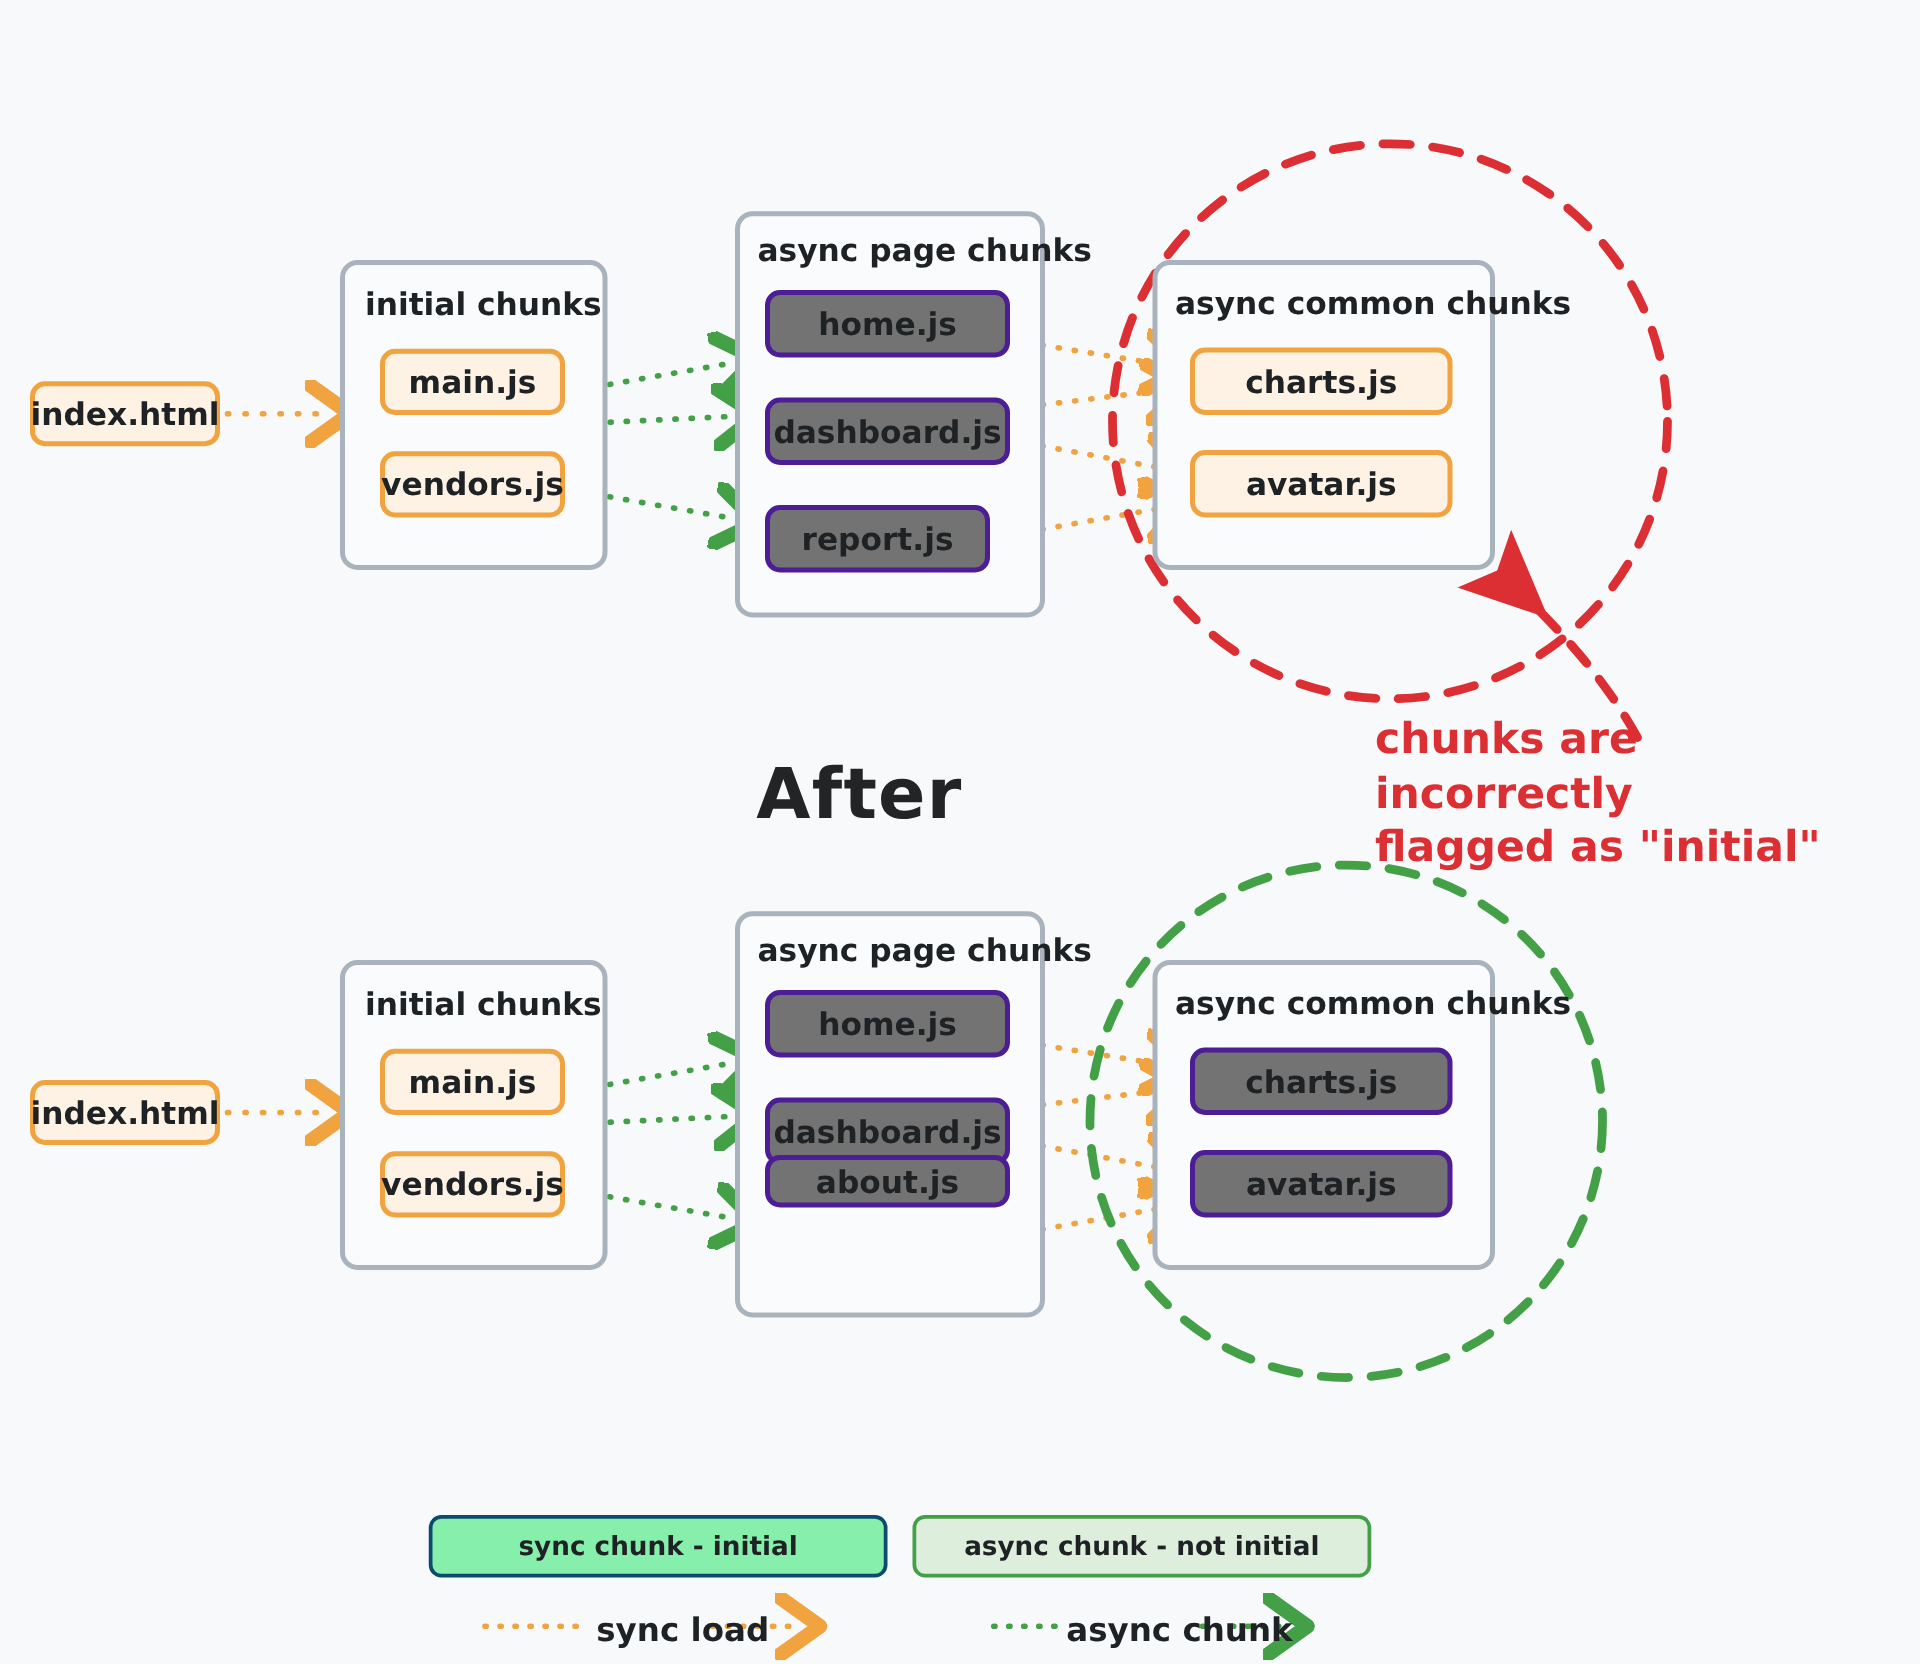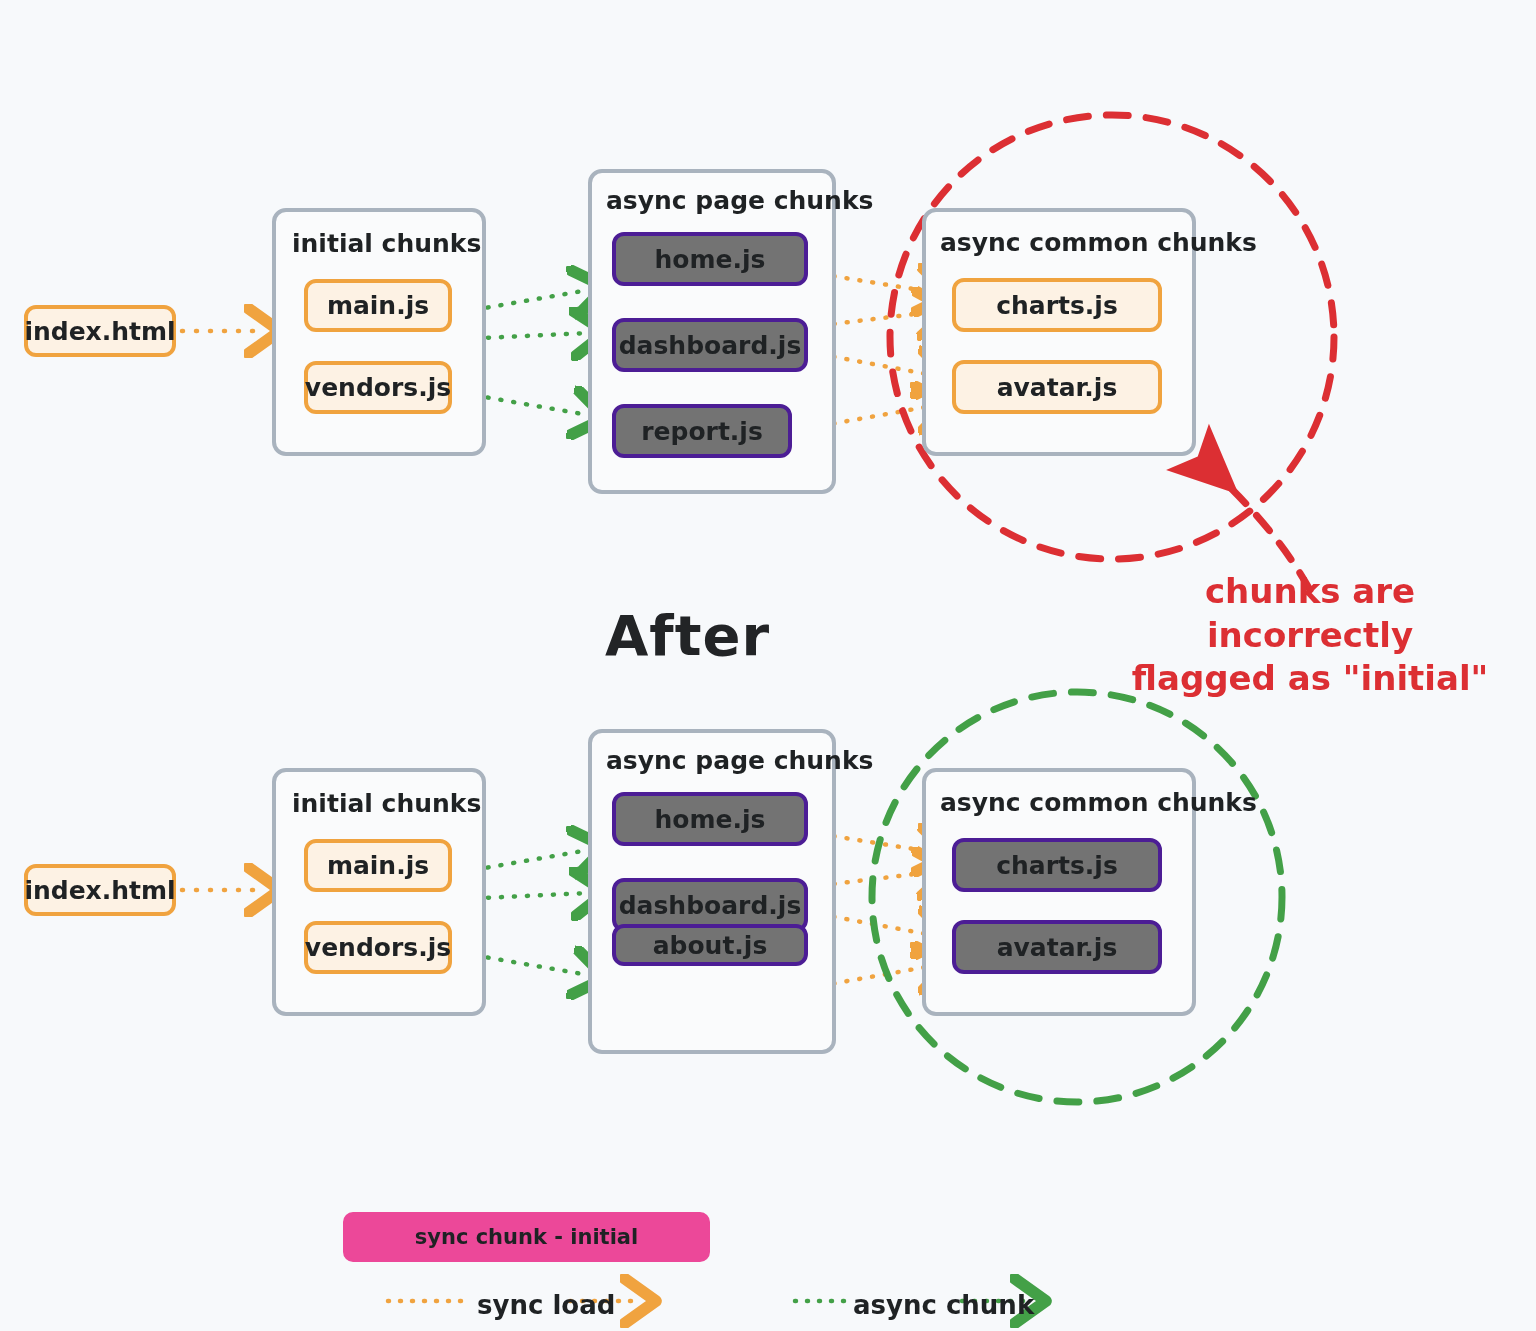--- a/index.html
+++ b/index.html
@@ -61,38 +61,37 @@
     border:4px solid #4c1d95;
     background:#737373;
   }
 
   .annot{
     position:absolute;
     color:#DC2F33;
     font-size:34px;
     font-weight:700;
     line-height:1.28;
-    text-align:center;
     white-space:pre-line;
   }
 
   
   .legend-box{
     position:absolute;
     box-sizing:border-box;
     border-radius:10px;
     display:flex;
     align-items:center;
     justify-content:center;
     font-size:21px;
     font-weight:700;
     color:#1F2224;
     white-space:nowrap;
   }
-  .legend-box.sync{border:3px solid #ec4899;background:#ec4899;}
+  .legend-box.sync{border:3px solid #0c4a6e;background:#86efac;}
   .legend-box.async{border:3px solid #43A047;background:#DDEFDC;}
 
   .legend-arrow-label{
     position:absolute;
     font-size:26px;
     font-weight:700;
     color:#1F2224;
     white-space:nowrap;
   }
 </style>
@@ -200,17 +199,18 @@
   <div class="chunk async" style="left:612px;top:792px;width:196px;height:54px;">home.js</div>
   <div class="chunk async" style="left:612px;top:878px;width:196px;height:54px;">dashboard.js</div>
   <div class="chunk async" style="left:612px;top:924px;width:196px;height:42px;">about.js</div>
 
   <div class="group" style="left:922px;top:768px;width:274px;height:248px;"></div>
   <div class="group-label" style="left:940px;top:788px;">async common chunks</div>
   <div class="chunk async" style="left:952px;top:838px;width:210px;height:54px;">charts.js</div>
   <div class="chunk async" style="left:952px;top:920px;width:210px;height:54px;">avatar.js</div>
 
   <div class="legend-box sync" style="left:343px;top:1212px;width:367px;height:50px;">sync chunk - initial</div>
+  <div class="legend-box async" style="left:730px;top:1212px;width:367px;height:50px;">async chunk - not initial</div>
 
   <div class="legend-arrow-label" style="left:477px;top:1290px;">sync load</div>
   <div class="legend-arrow-label" style="left:853px;top:1290px;">async chunk</div>
 
 </div>
 
 </body></html>

